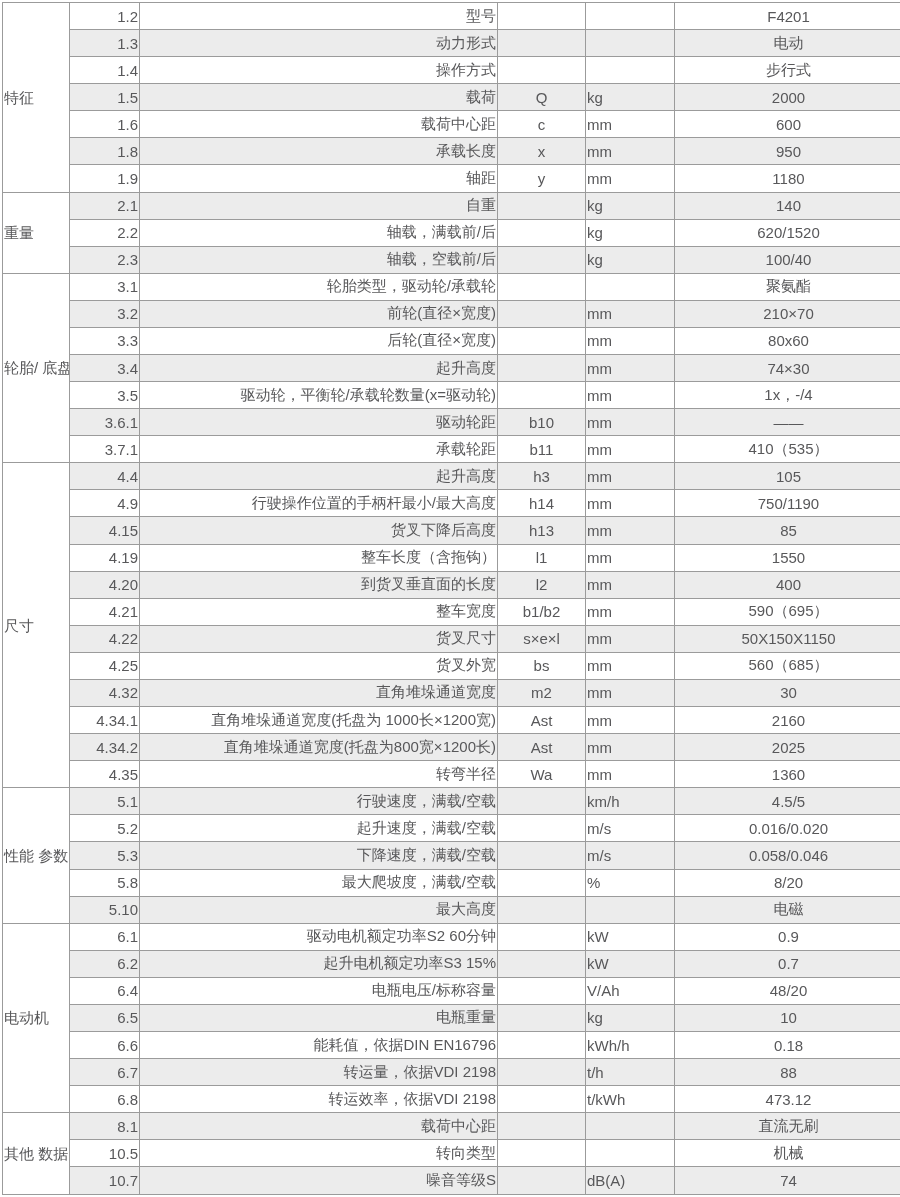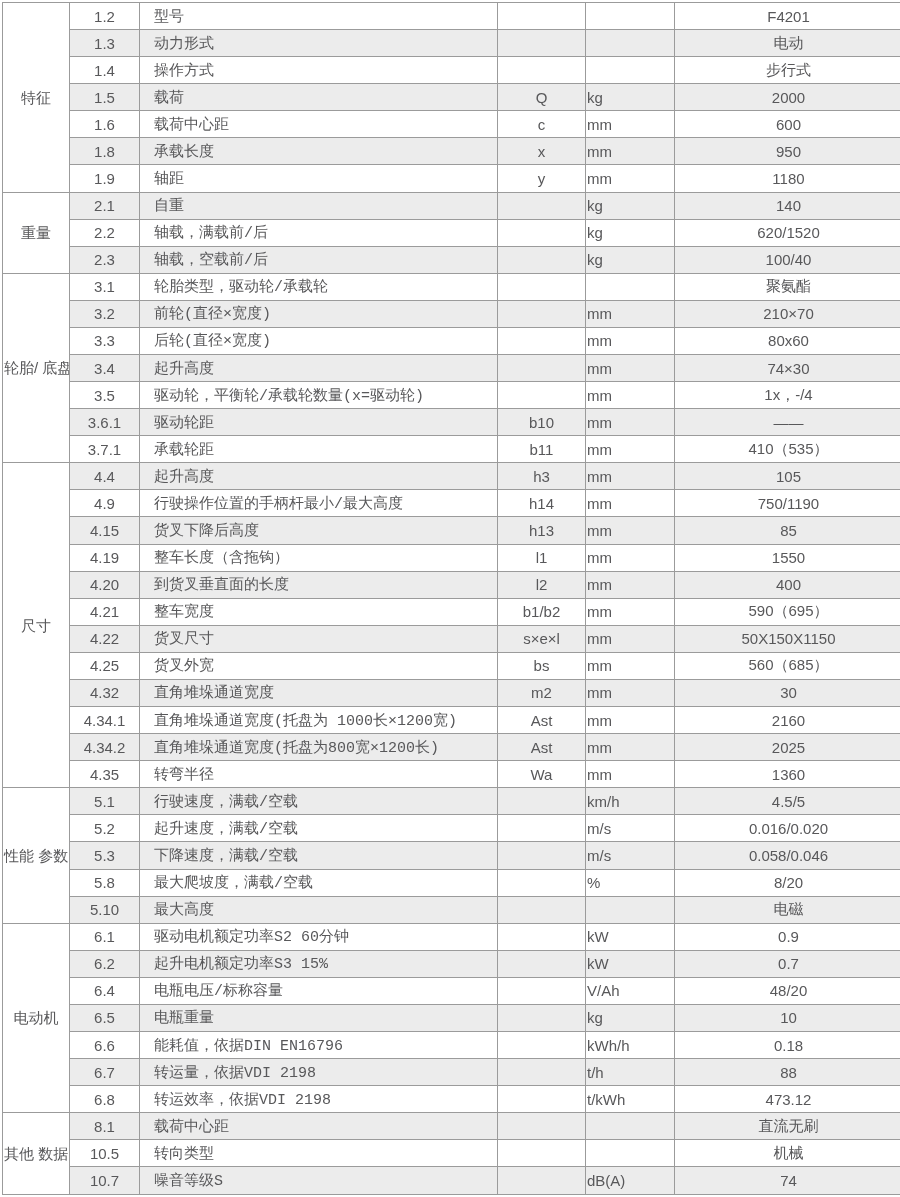--- a/index.html
+++ b/index.html
@@ -27,28 +27,27 @@
     overflow: hidden;
     white-space: nowrap;
     font-size: 15px;
     font-weight: 400;
   }
   table.spec { border: 1px solid #858585; }
   
   tr.stripe td:not(.cat) { background: #ececec; }
   td.cat {
     background: #ffffff;
-    text-align: center;
     vertical-align: middle;
     white-space: pre-line;
     line-height: 1.55;
     font-size: 15px;
   }
-  td.num  { text-align: center; }
-  td.desc { text-align: left; padding-left: 14px; font-size: 14.5px; font-family: Liberation Mono, monospace; }
+  td.num  { text-align: right; }
+  td.desc { text-align: right; padding-left: 14px; font-size: 14.5px; }
   td.sym  { text-align: center; font-size: 14.5px; }
   td.unit { text-align: left; font-size: 14.5px; }
   td.val  { text-align: center; }
   col.c-cat  { width: 67px; }
   col.c-num  { width: 70px; }
   col.c-desc { width: 358px; }
   col.c-sym  { width: 88px; }
   col.c-unit { width: 89px; }
   col.c-val  { width: 228px; }
 </style>

